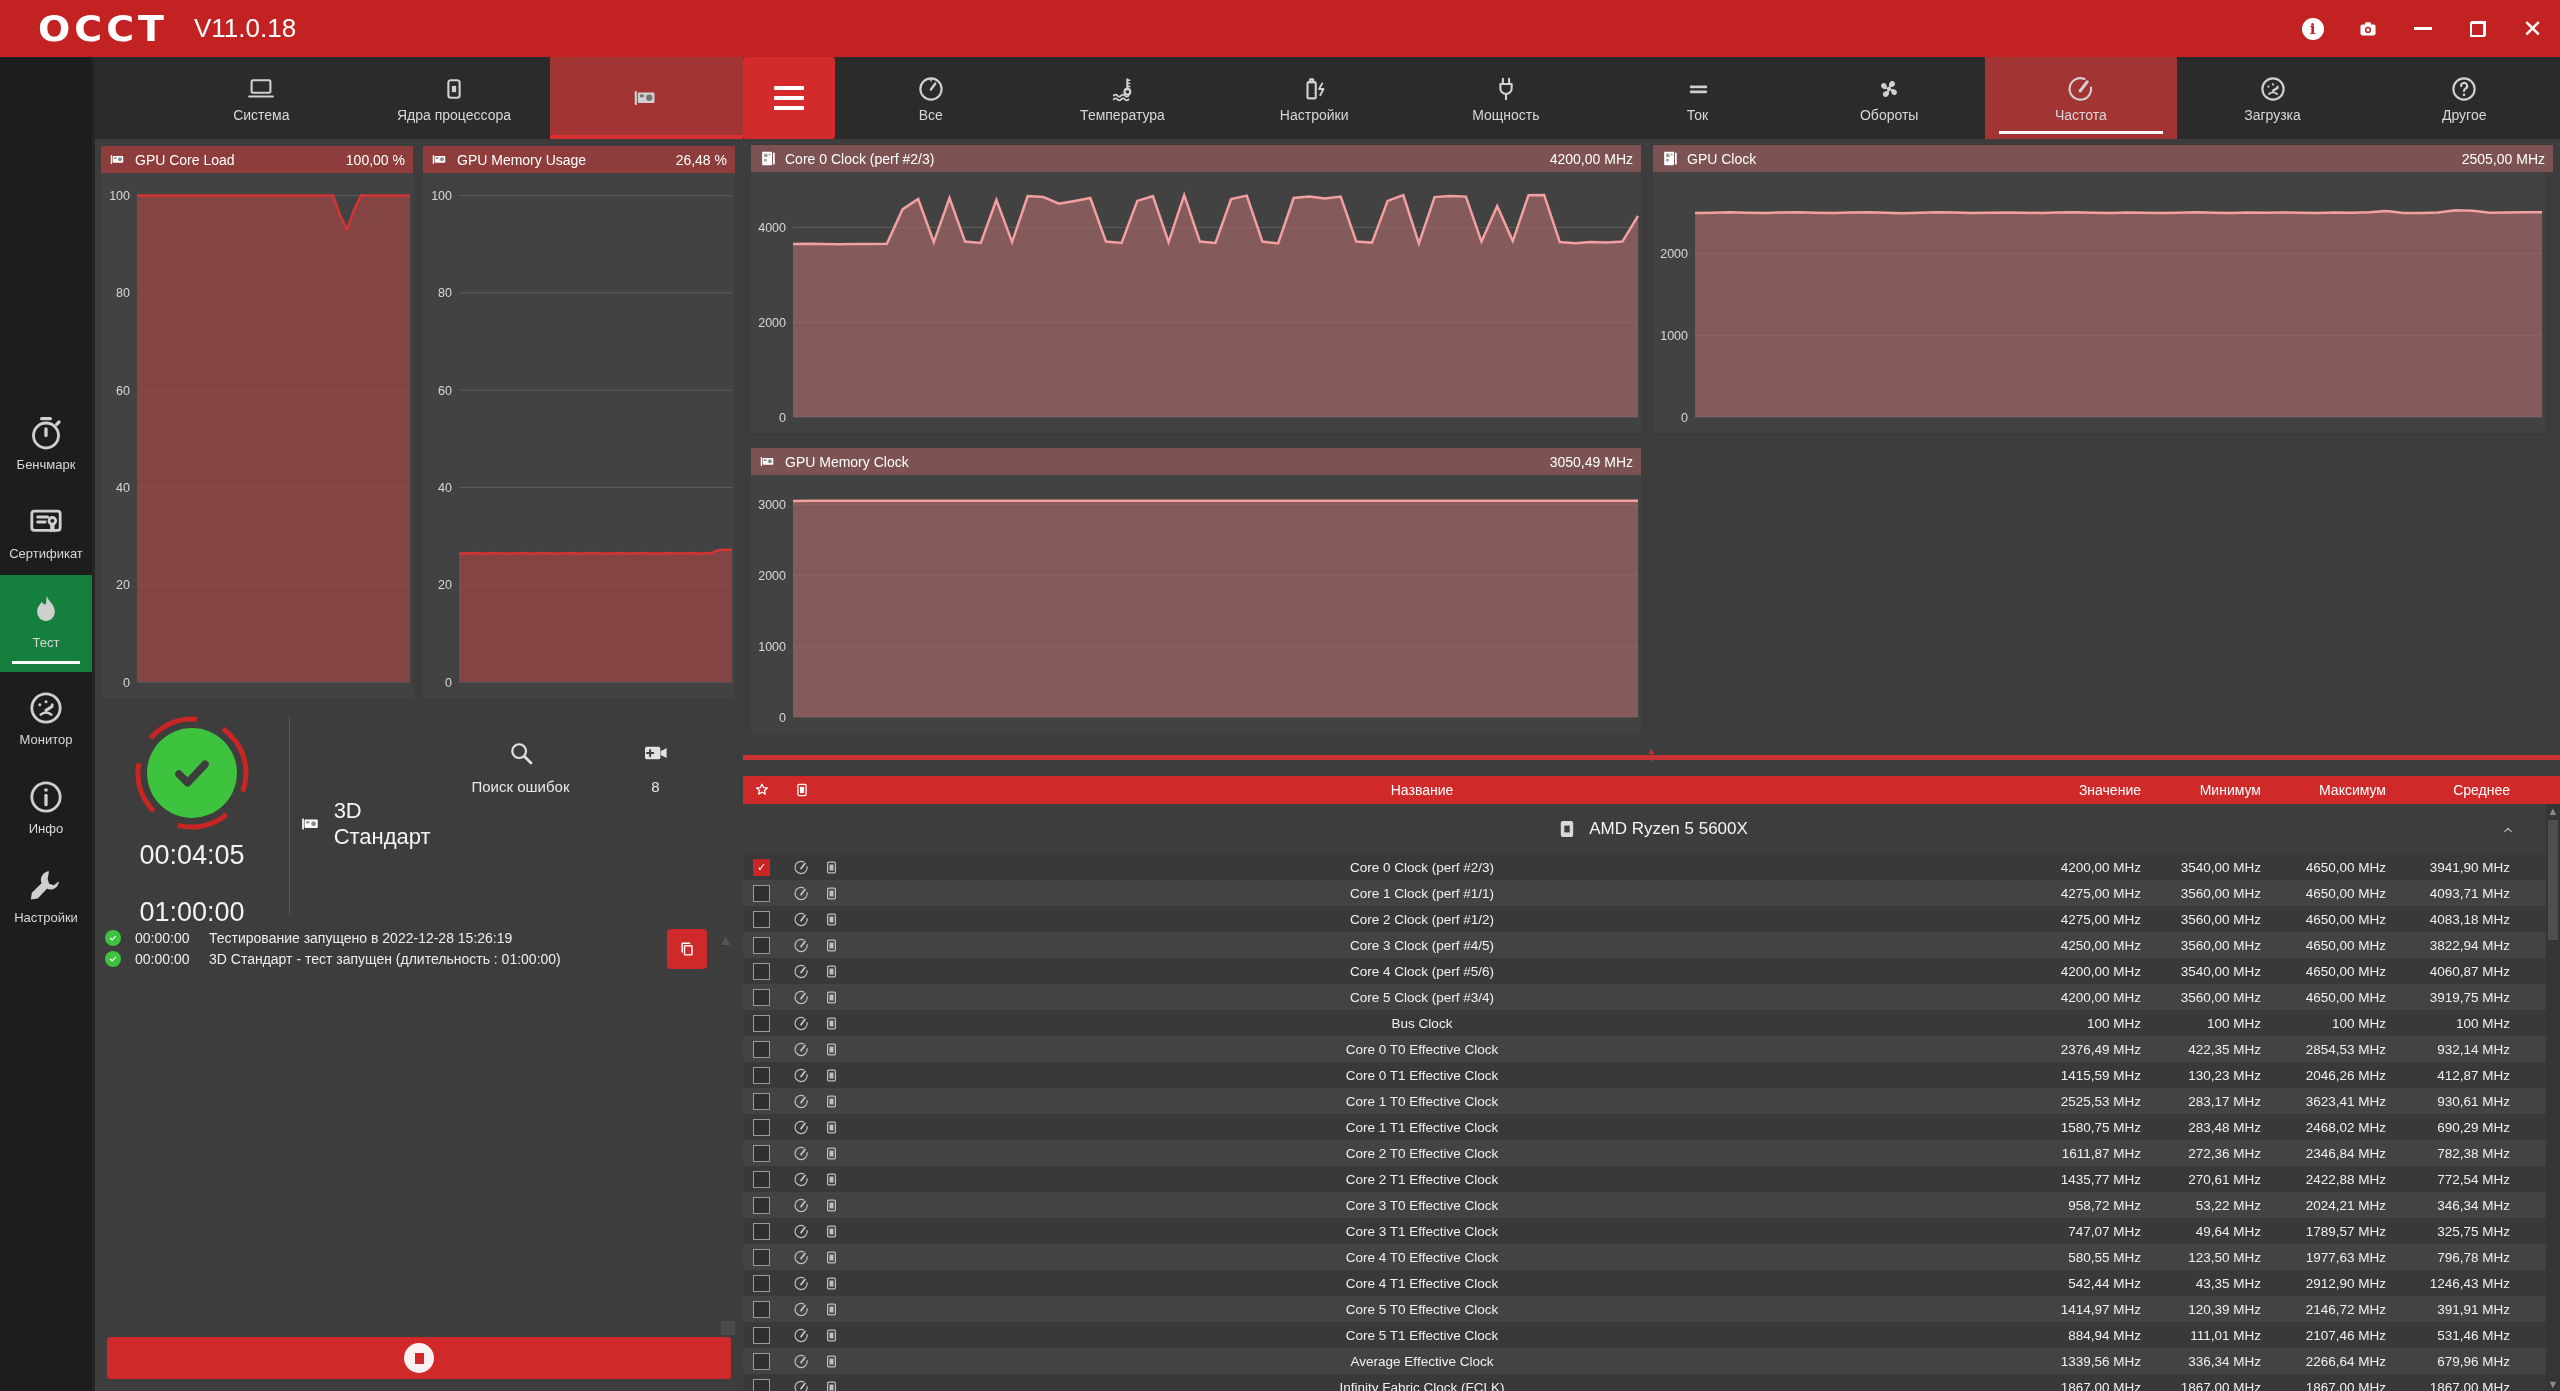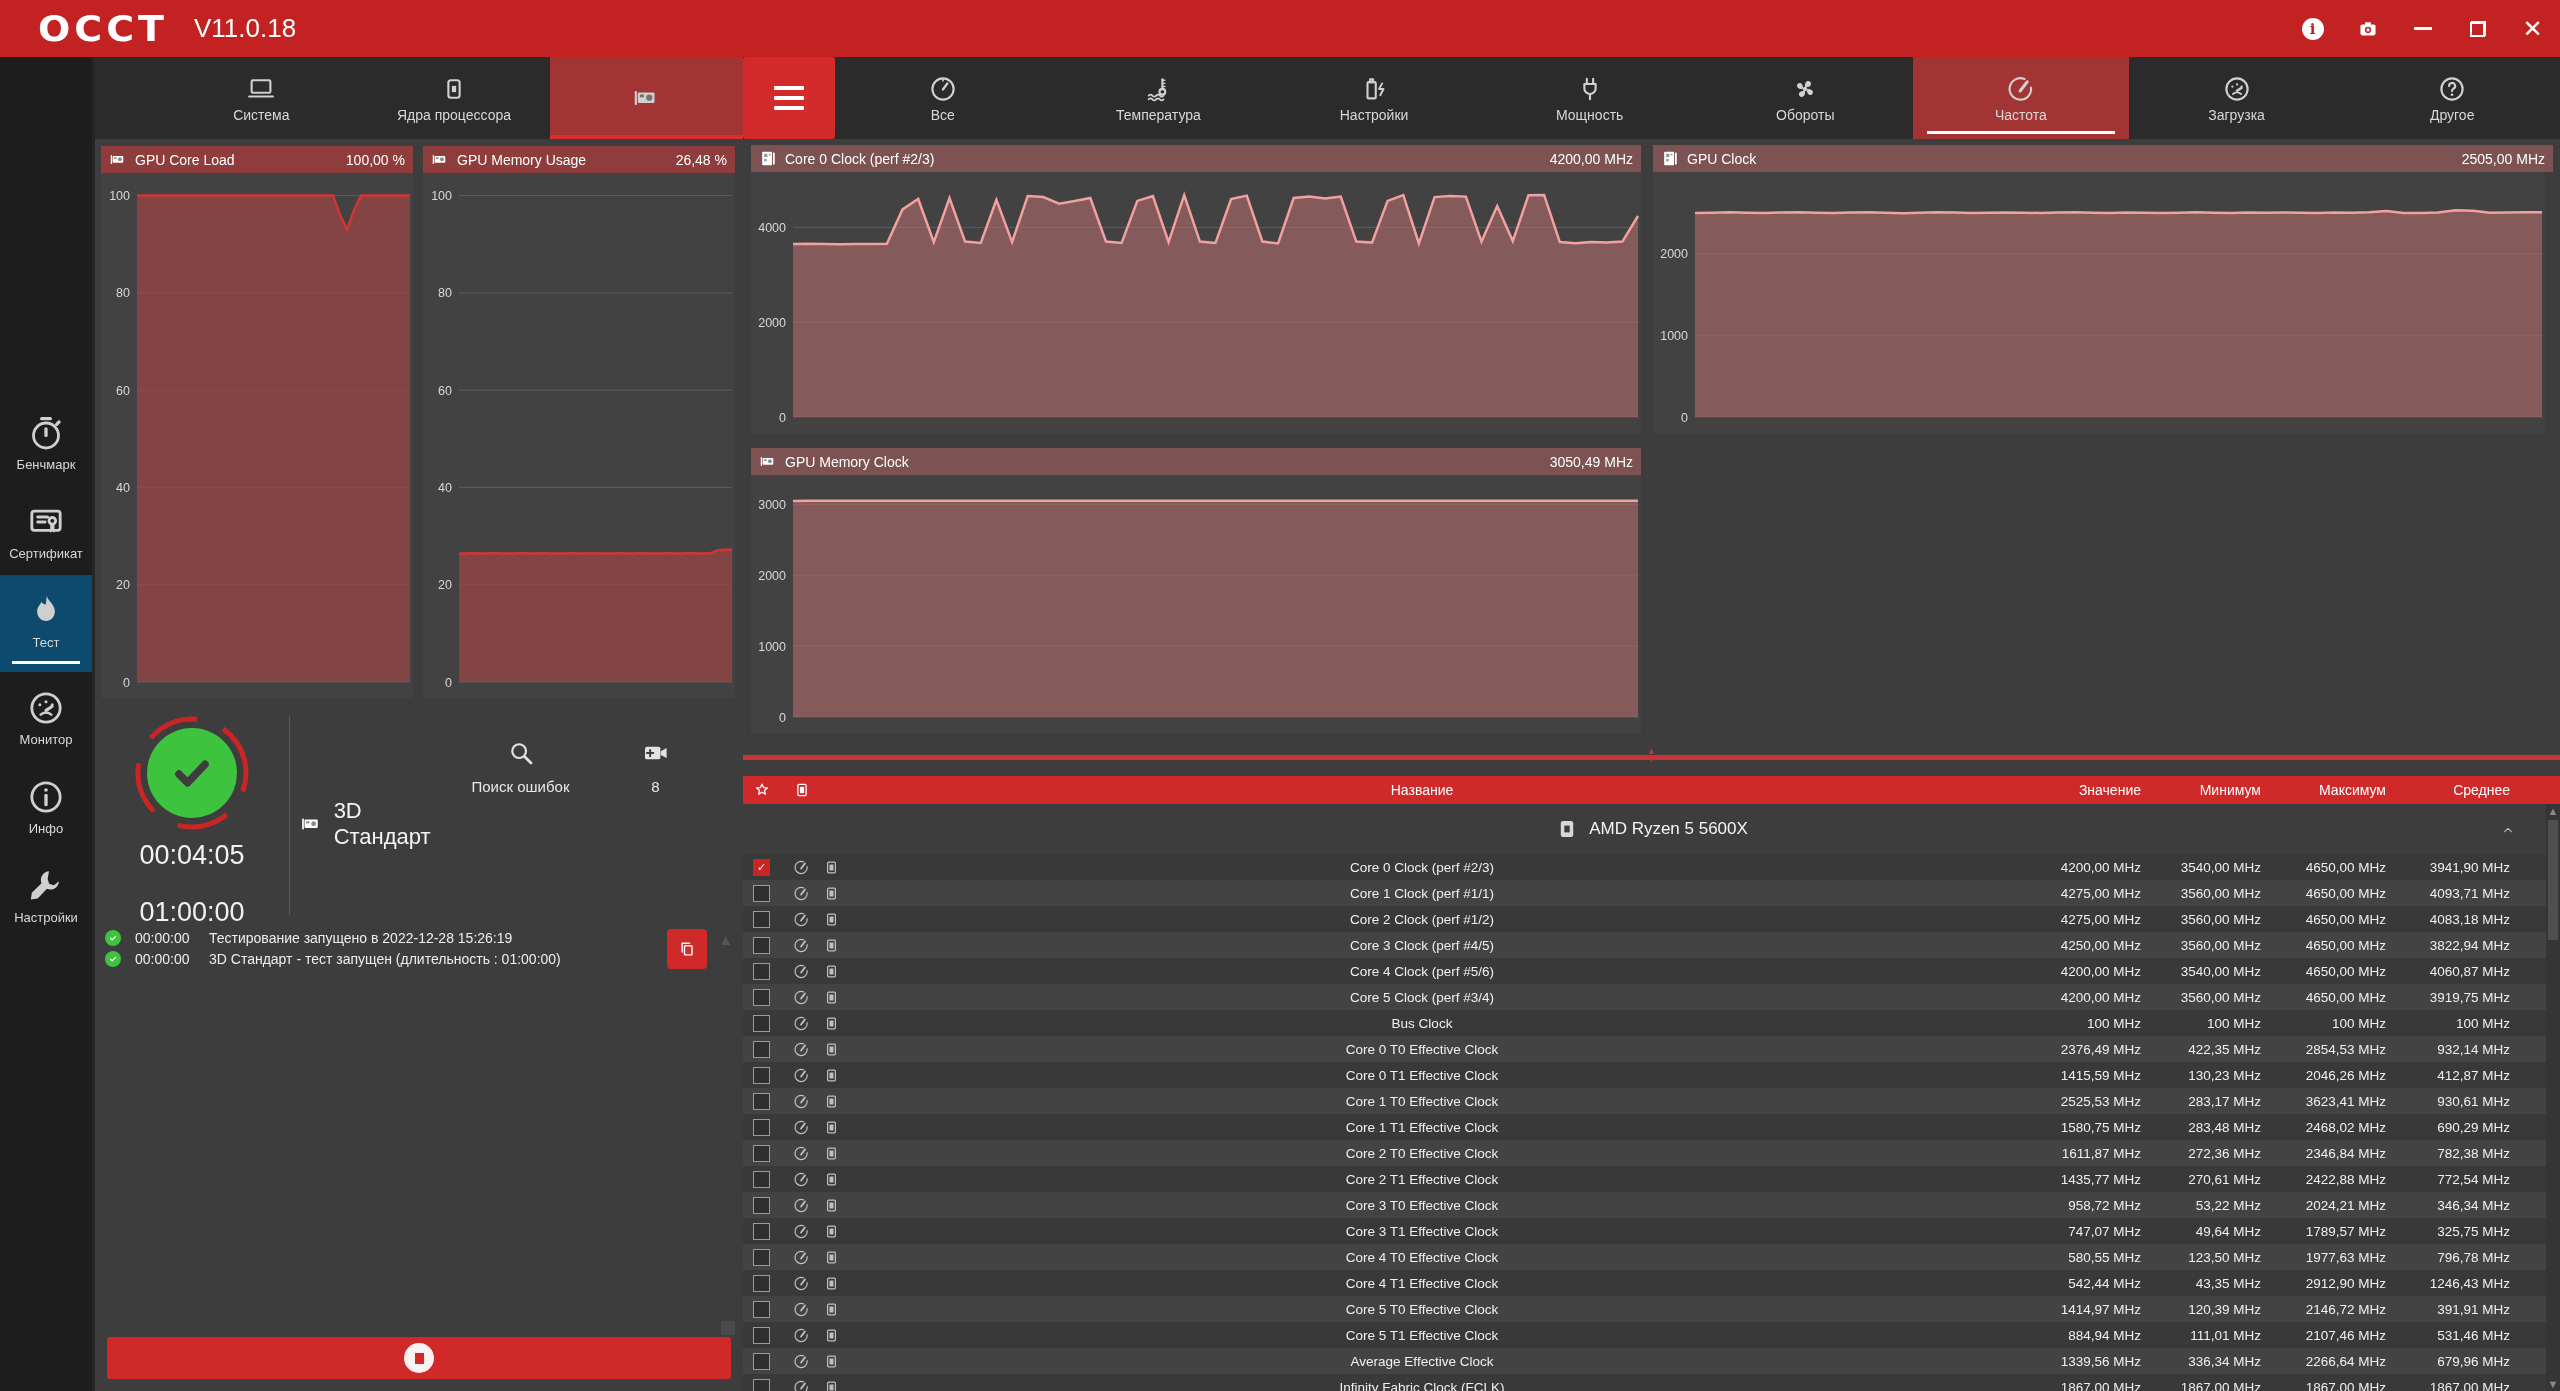--- a/index.html
+++ b/index.html
@@ -21,21 +21,21 @@
   .tb-close{font-size:24px;color:#fff;line-height:1;}
 
   
   .content{flex:1;display:flex;background:#262626;min-height:0;}
 
   
   .sidebar{width:92px;background:#1d1d1d;flex:0 0 auto;display:flex;flex-direction:column;padding-top:340px;}
   .side-item{display:flex;flex-direction:column;align-items:center;justify-content:center;padding:16px 0 14px 0;color:#cfcfcf;}
   .side-item .si-icon{width:40px;height:40px;color:#cfcfcf;}
   .side-item .si-label{font-size:13px;margin-top:4px;color:#d8d8d8;}
-  .side-item.active{background:#0c4a6e;position:relative;padding-bottom:22px;}
+  .side-item.active{background:#15803d;position:relative;padding-bottom:22px;}
   .side-item.active::after{content:"";position:absolute;left:12px;right:12px;bottom:8px;height:3px;background:#fff;}
 
   
   .tabbar{height:82px;background:#2b2b2b;display:flex;flex:0 0 auto;}
   .tab{display:flex;flex-direction:column;align-items:center;justify-content:center;color:#d8d8d8;flex:1;position:relative;}
   .tab .t-icon{width:30px;height:30px;color:#d0d0d0;}
   .tab .t-label{font-size:14px;margin-top:3px;}
   .tab.active{background:#a33434;}
   .tab.active.white-line::after{content:"";position:absolute;left:14px;right:14px;bottom:5px;height:3px;background:#fff;}
   .tab.active.red-line::after{content:"";position:absolute;left:0px;right:0px;bottom:0px;height:4px;background:#d83030;}
@@ -479,20 +479,29 @@
                 <path d="M9.5 3.8v4.2M14.5 3.8v4.2"></path>
                 <path d="M7.5 8h9v3.5a4.5 4.5 0 0 1-9 0z"></path>
                 <path d="M12 16.5V20.2"></path>
               </svg>
             </span>
             <span class="t-label">Мощность</span>
           </div>
           <div class="tab">
             <span class="t-icon icw">
               <svg viewBox="0 0 24 24">
+                <path d="M6.5 10.3h2.8M11 10.3h2.8M15.5 10.3h2.8" stroke-width="2.2"></path>
+                <path d="M6.5 14.2h11.8" stroke-width="2.2"></path>
+              </svg>
+            </span>
+            <span class="t-label">Ток</span>
+          </div>
+          <div class="tab">
+            <span class="t-icon icw">
+              <svg viewBox="0 0 24 24">
                 <circle cx="12" cy="12" r="1.8" fill="currentColor" stroke="none"></circle>
                 <path d="M12 10.2c-.6-4.2 2.9-5.7 4.4-3.7s-.9 4.6-4.4 3.7zM12 13.8c.6 4.2-2.9 5.7-4.4 3.7s.9-4.6 4.4-3.7zM10.2 12c-4.2.6-5.7-2.9-3.7-4.4s4.6.9 3.7 4.4zM13.8 12c4.2-.6 5.7 2.9 3.7 4.4s-4.6-.9-3.7-4.4z" fill="currentColor" stroke="none"></path>
               </svg>
             </span>
             <span class="t-label">Обороты</span>
           </div>
           <div class="tab active white-line">
             <span class="t-icon icw">
               <svg viewBox="0 0 24 24">
                 <path d="M14.8 4A8.6 8.6 0 1 0 20 10.8"></path>

